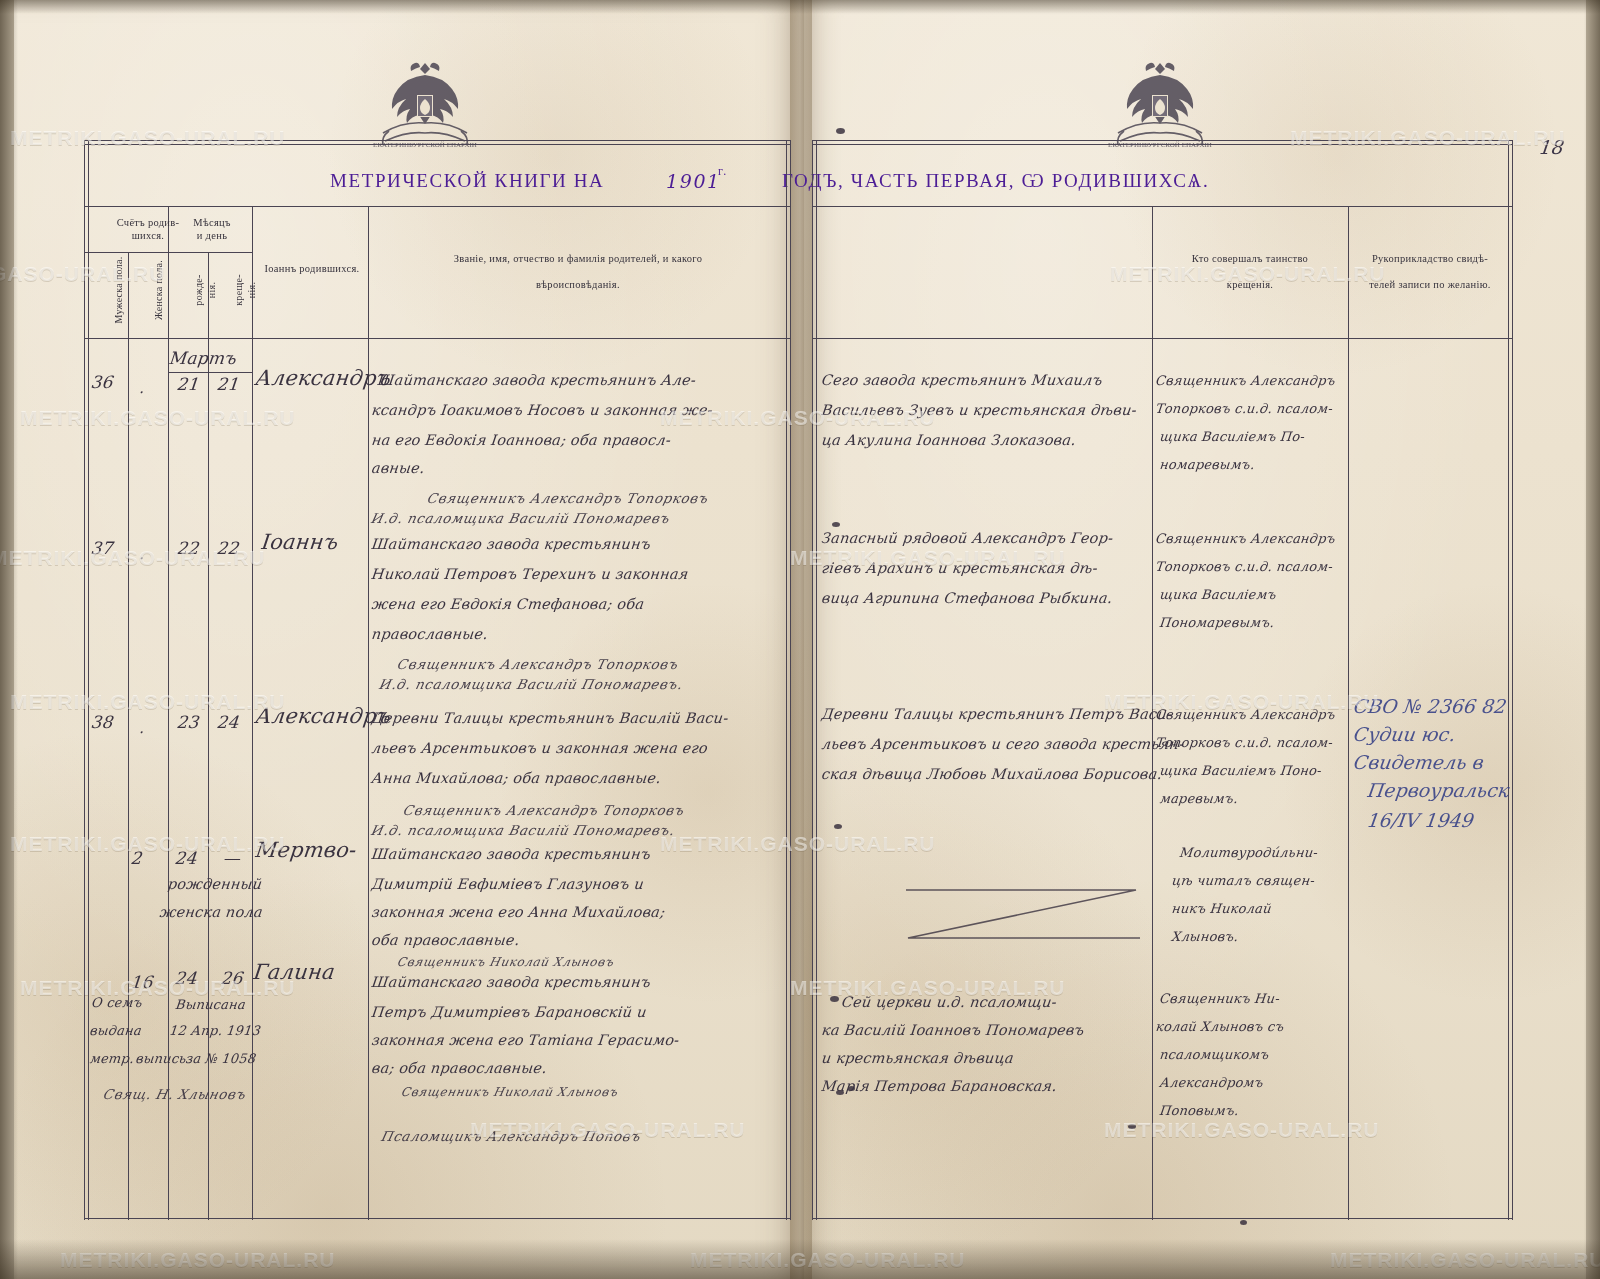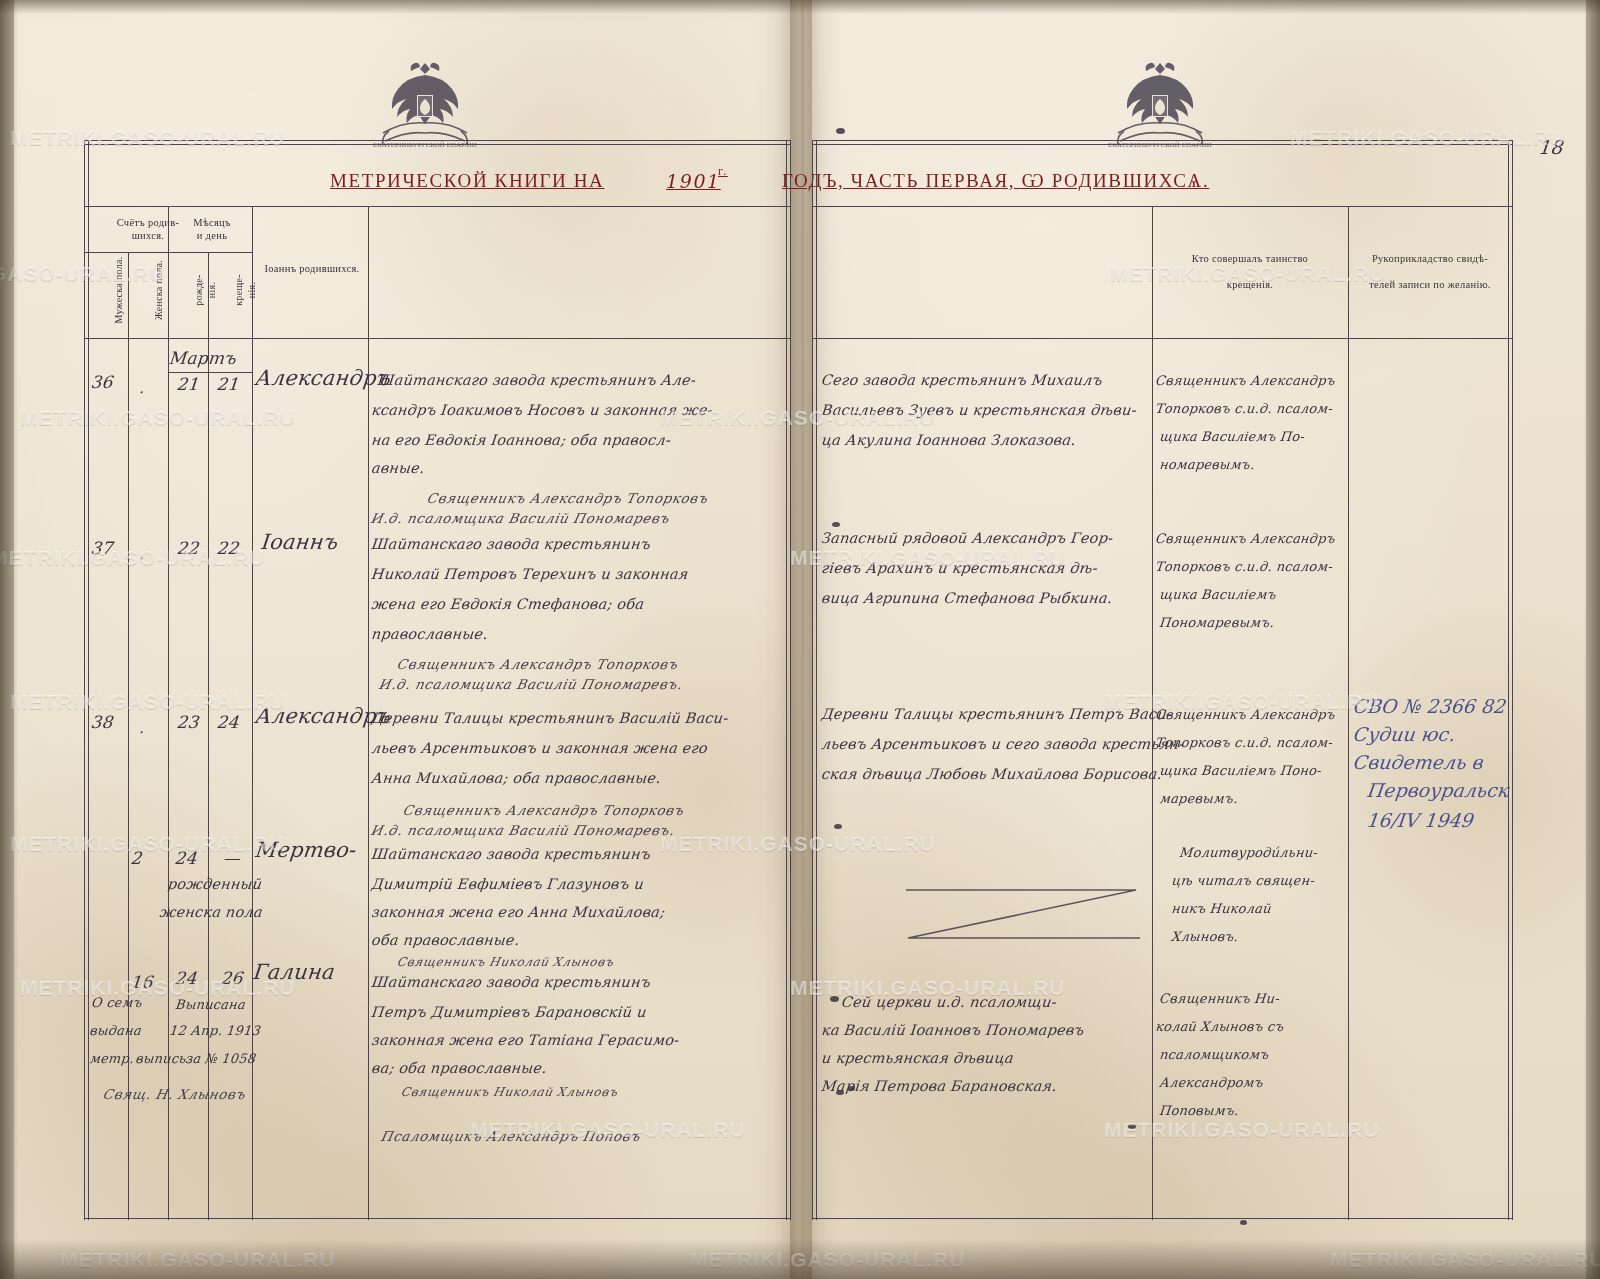--- a/index.html
+++ b/index.html
@@ -94,23 +94,22 @@
   }
 
   
   .title-row {
     position: absolute;
     top: 170px;
     height: 28px;
     letter-spacing: 1.6px;
     font-size: 19px;
     white-space: nowrap;
-    color: #7f1d1d;
+    color: #4c1d95;
     font-family: "Liberation Serif", serif;
-    text-decoration: underline;
   }
 
   .col-head {
     position: absolute;
     font-size: 10.5px;
     line-height: 13px;
     text-align: center;
     color: #37333d;
     letter-spacing: 0.3px;
   }
@@ -298,20 +297,23 @@
   <div class="col-head" style="left:172px; top:216px; width:80px;">
     <span>Мѣсяцъ<br>и день</span>
   </div>
   <div class="col-head vert" style="left:192px; top:330px; width:80px;">
     <span>рожде-<br>нiя.</span>
   </div>
   <div class="col-head vert" style="left:232px; top:330px; width:80px;">
     <span>крещe-<br>нiя.</span>
   </div>
   <div class="col-head" style="left:256px; top:262px; width:112px;">Іоаннъ родившихся.</div>
+  <div class="col-head" style="left:372px; top:252px; width:412px;">
+    <span>Званiе, имя, отчество и фамилiя родителей, и какого<br><br>вѣроисповѣданiя.</span>
+  </div>
   <div class="col-head" style="left:1154px; top:252px; width:192px;">
     <span>Кто совершалъ таинство<br><br>крещенiя.</span>
   </div>
   <div class="col-head" style="left:1352px; top:252px; width:156px;">
     <span>Рукоприкладство свидѣ-<br><br>телей записи по желанiю.</span>
   </div>
 
   <div class="hw lg" style="left:170px; top:348px;">Мартъ</div>
   <div class="rule hrule" style="left:168px; top:372px; width:84px; background:#4a4452;"></div>
 

